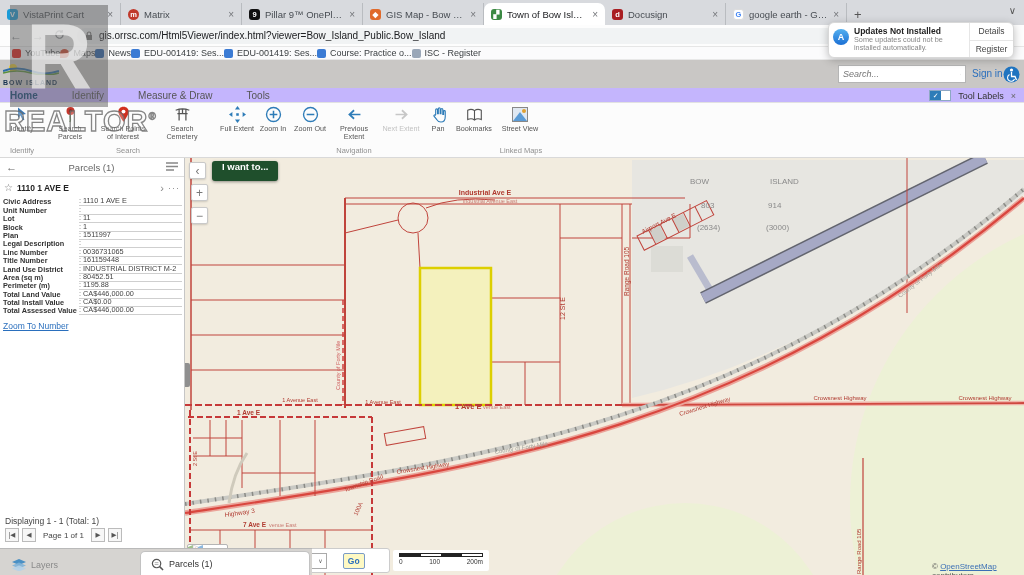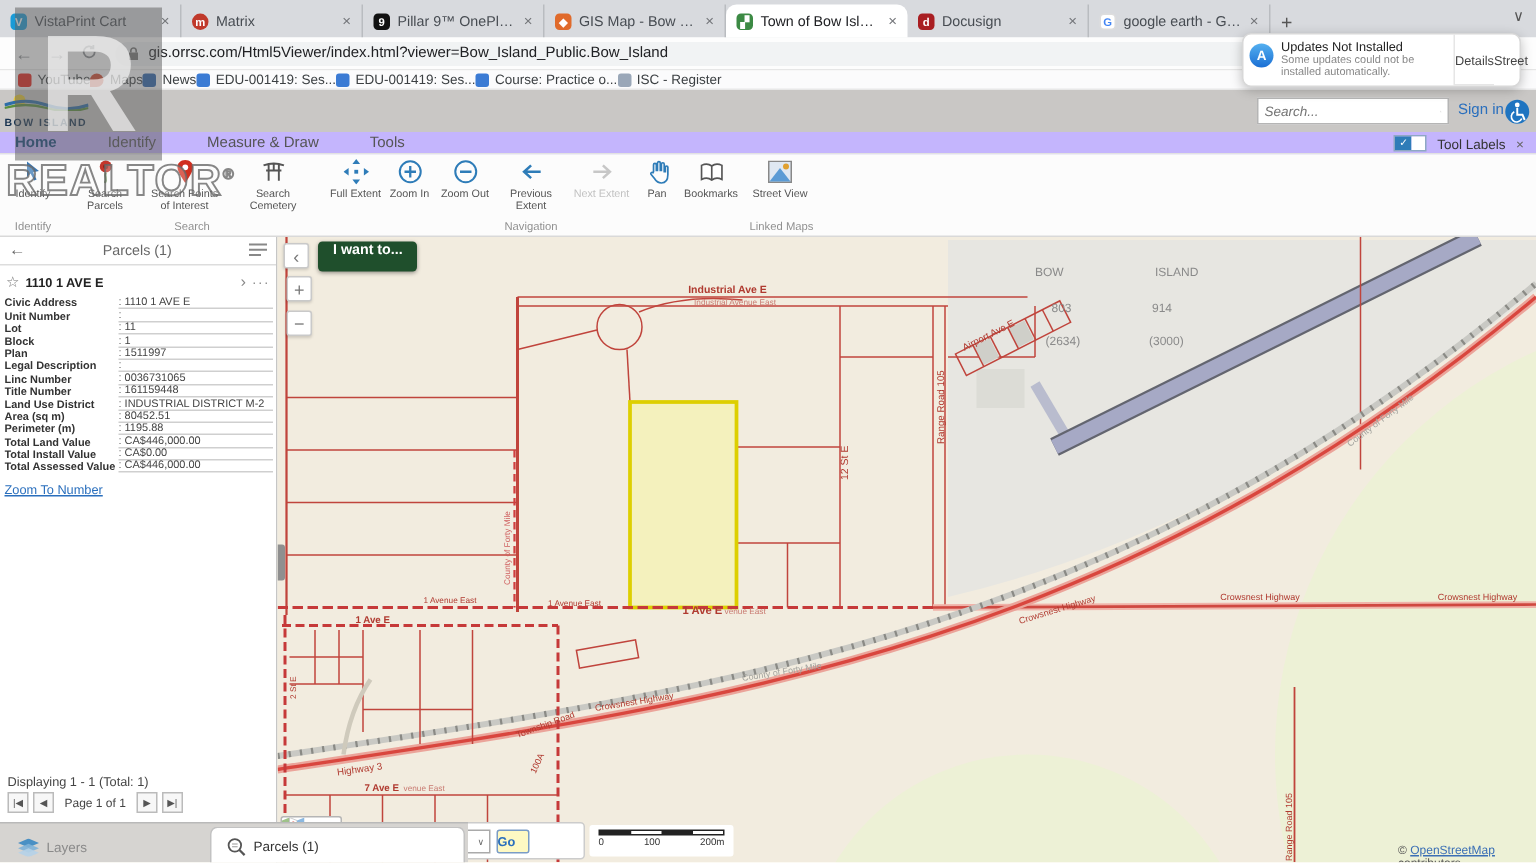--- a/index.html
+++ b/index.html
@@ -80,37 +80,37 @@
   #grabber{position:absolute;left:0px;top:205px;width:5px;height:24px;background:#8f8f8f;border-radius:0 2px 2px 0;}
   #openst{position:absolute;left:2px;top:386px;width:41px;height:29px;background:#fff;border:1px solid #b5b5b5;border-radius:2px;
      display:flex;flex-direction:column;align-items:center;justify-content:center;}
   #openst .olb{font-size:7px;color:#333;}
   #scalepanel{position:absolute;left:45px;top:390px;width:160px;height:25px;background:#fff;border:1px solid #ccc;border-radius:3px;
      display:flex;align-items:center;gap:4px;padding:0 5px;}
   #scalelabel{font-size:8.5px;color:#444;}
   #scaleselect{width:56px;height:16px;border:1px solid #aaa;background:#fff;font-size:8.5px;color:#333;
      display:flex;align-items:center;justify-content:space-between;padding:0 3px;}
   #gobtn{width:22px;height:16px;border:1px solid #7a9cc6;background:#fef9c3;color:#2a6fbd;font-weight:bold;
-     font-size:8.5px;display:flex;align-items:center;border-radius:2px;}
+     font-size:8.5px;display:flex;align-items:center;justify-content:center;border-radius:2px;margin-left:12px;}
   #scalebar{position:absolute;left:208px;top:392px;width:96px;height:21px;background:#fff;border-radius:2px;padding:3px 6px 0 6px;}
   #sbbar{display:flex;height:4px;border:1px solid #222;}
   #sbbar span{flex:1;}
   .sbdark{background:#222;} .sblight{background:#fff;}
   #sblabels{display:flex;justify-content:space-between;font-size:6.5px;color:#333;margin-top:1px;}
   #attribution{position:absolute;left:715px;top:404px;font-size:8px;color:#555;padding-left:32px;}
   #attribution a{color:#3b6fb5;text-decoration:underline;}
   
   #notif{position:absolute;left:828px;top:22px;width:186px;height:36px;background:#fff;border:1px solid #d8d8d8;border-radius:6px;
      box-shadow:0 2px 8px rgba(0,0,0,.25);display:flex;z-index:40;}
   #notifbody{flex:1;padding:3px 4px 3px 4px;display:flex;gap:5px;}
   #notifico{width:16px;height:16px;border-radius:50%;background:linear-gradient(#54b0f0,#1b6fd4);flex:none;
      color:#fff;font-size:9px;font-weight:bold;display:flex;align-items:center;justify-content:center;margin-top:3px;}
-  #notiftitle{font-size:8.5px;font-weight:normal;color:#222;}
+  #notiftitle{font-size:8.5px;font-weight:bold;color:#222;}
   #notiftext{font-size:7.3px;color:#888;line-height:8px;}
-  #notifbtns{width:44px;border-left:1px solid #e6e6e6;display:flex;}
+  #notifbtns{width:44px;border-left:1px solid #e6e6e6;display:flex;flex-direction:column;}
   .nbtn{flex:1;font-size:8.5px;color:#444;display:flex;align-items:center;justify-content:center;}
   .nbtn:first-child{border-bottom:1px solid #e6e6e6;}
   
   #wm{position:absolute;left:0;top:0;width:280px;height:160px;z-index:50;pointer-events:none;}
   #wmsq{position:absolute;left:10px;top:5px;width:98px;height:102px;background:rgba(95,95,95,.52);
      display:flex;align-items:center;justify-content:center;}
   #wmsq span{font-size:92px;font-weight:bold;color:rgba(250,250,250,.65);line-height:92px;}
   #wmtxt{position:absolute;left:4px;top:105px;font-size:29px;font-weight:bold;letter-spacing:1px;
      color:rgba(250,250,250,.25);-webkit-text-stroke:1.3px rgba(105,105,105,.8);}
   #wmtxt sup{font-size:10px;-webkit-text-stroke:0.8px rgba(105,105,105,.8);}
@@ -662,21 +662,21 @@
   <div id="notif">
     <div id="notifbody">
       <div id="notifico">A</div>
       <div>
         <div id="notiftitle">Updates Not Installed</div>
         <div id="notiftext">Some updates could not be installed automatically.</div>
       </div>
     </div>
     <div id="notifbtns">
       <div class="nbtn">Details</div>
-      <div class="nbtn">Street</div>
+      <div class="nbtn">Register</div>
     </div>
   </div>
 
   <div id="wm">
     <div id="wmsq">
       <span>R</span>
     </div>
     <div id="wmtxt"><span>REALTOR</span><sup>®</sup></div>
   </div>
 

